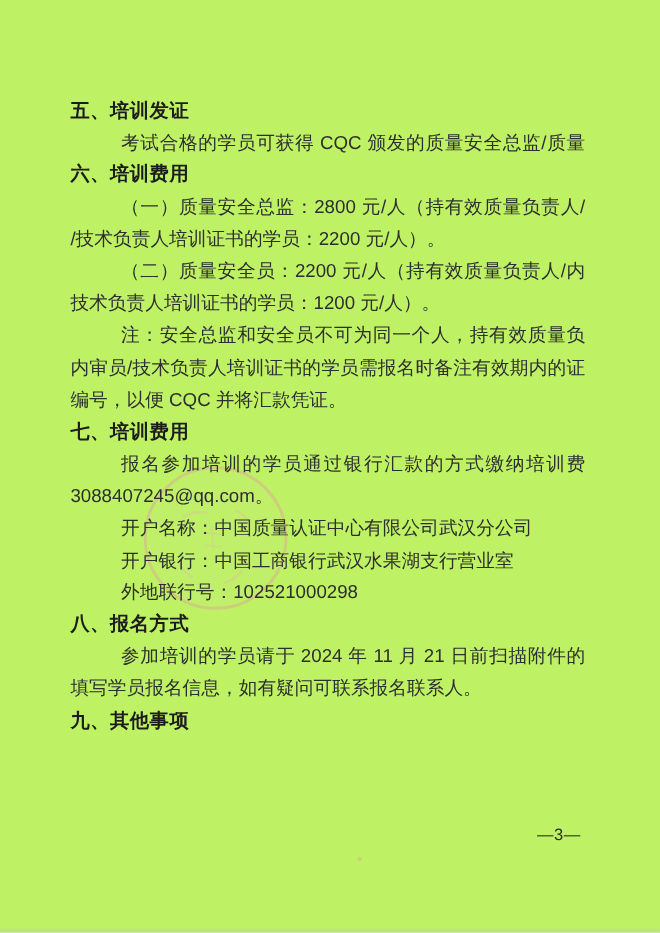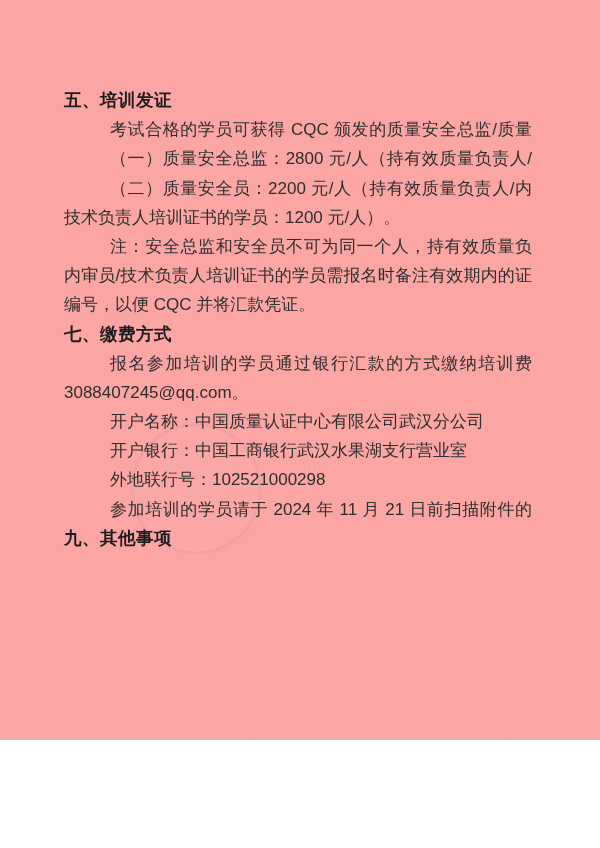--- a/index.html
+++ b/index.html
@@ -3,22 +3,22 @@
 <meta charset="utf-8">
 <style>
   html, body {
     margin: 0;
     padding: 0;
     background: #ffffff;
   }
   .page {
     position: relative;
     width: 600px;
-    height: 740px;
-    background: #fca5a5;
+    height: 848px;
+    background: #bef264;
     overflow: hidden;
     font-family: "Liberation Sans", sans-serif;
   }
   .content {
     position: absolute;
     left: 64px;
     top: 86px;
     width: 468px;
   }
   .line {
@@ -88,35 +88,39 @@
     <circle cx="70" cy="71" r="63" fill="#f2c4c9" opacity="0.06"></circle>
     <path d="M40 52 q10 -6 22 -4 M88 46 q9 4 13 12 M36 92 q4 10 13 15 M94 100 q-6 9 -16 12" fill="none" stroke="#e8adb2" stroke-width="2" opacity="0.28"></path>
     <path d="M58 66 l18 2 M60 78 l16 1 M66 60 l2 22" fill="none" stroke="#e8adb2" stroke-width="1.8" opacity="0.22"></path>
   </svg>
 
   <div class="content">
 
     <div class="line heading">五、培训发证</div>
     <div class="line indent fill">考试合格的学员可获得 CQC 颁发的质量安全总监/质量安全员</div>
 
+    <div class="line heading">六、培训费用</div>
     <div class="line indent fill">（一）质量安全总监：2800 元/人（持有效质量负责人/内审员</div>
+    <div class="line">/技术负责人培训证书的学员：2200 元/人）。</div>
     <div class="line indent fill">（二）质量安全员：2200 元/人（持有效质量负责人/内审员/</div>
     <div class="line">技术负责人培训证书的学员：1200 元/人）。</div>
     <div class="line indent fill">注：安全总监和安全员不可为同一个人，持有效质量负责人/</div>
     <div class="line fill">内审员/技术负责人培训证书的学员需报名时备注有效期内的证书</div>
     <div class="line">编号，以便 CQC 并将汇款凭证。</div>
 
-    <div class="line heading">七、缴费方式</div>
+    <div class="line heading">七、培训费用</div>
     <div class="line indent fill">报名参加培训的学员通过银行汇款的方式缴纳培训费用，备</div>
     <div class="line">3088407245@qq.com。</div>
     <div class="line indent">开户名称：中国质量认证中心有限公司武汉分公司</div>
     <div class="line indent">开户银行：中国工商银行武汉水果湖支行营业室</div>
     <div class="line indent">外地联行号：102521000298</div>
 
+    <div class="line heading">八、报名方式</div>
     <div class="line indent fill">参加培训的学员请于 2024 年 11 月 21 日前扫描附件的二维码</div>
+    <div class="line">填写学员报名信息，如有疑问可联系报名联系人。</div>
 
     <div class="line heading">九、其他事项</div>
 
   </div>
 
   <div class="page-number">—3—</div>
 
   <div class="ink-dot"></div>
   <div class="scan-shadow"></div>
 

